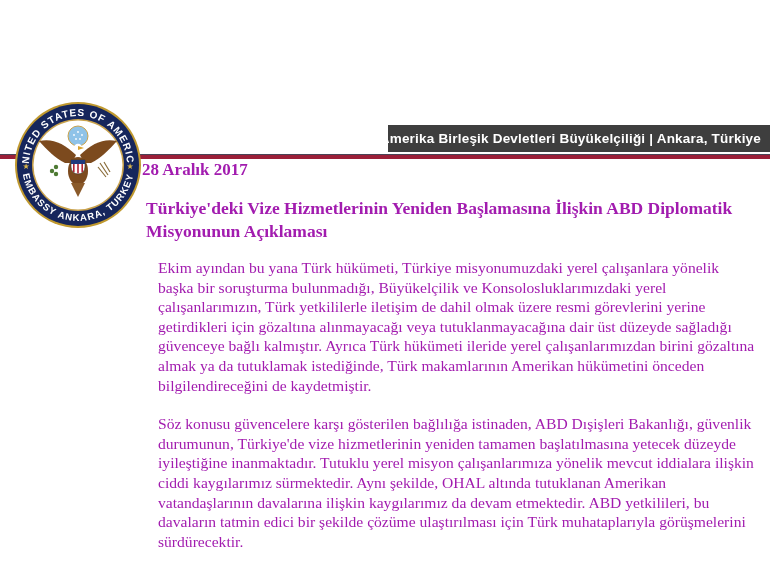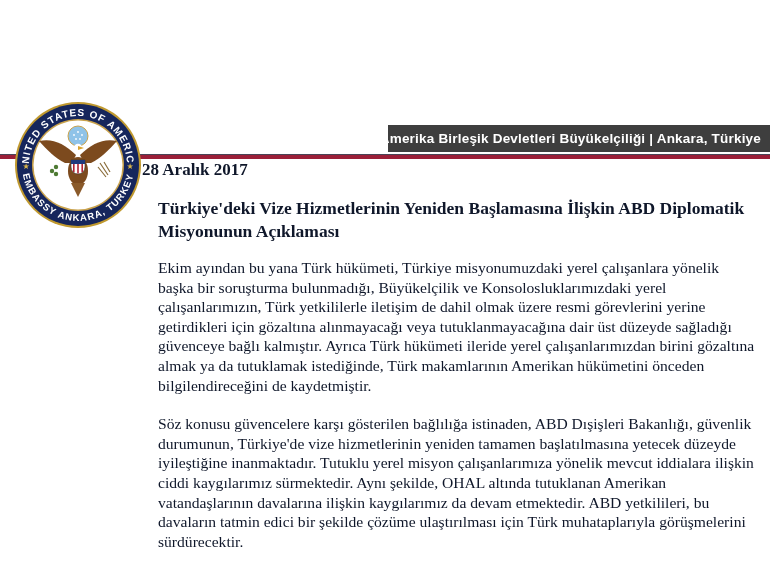--- a/index.html
+++ b/index.html
@@ -50,32 +50,32 @@
     top: 101px;
     width: 128px;
     height: 128px;
   }
   
   .content {
     position: absolute;
     left: 142px;
     top: 160px;
     width: 614px;
-    color: #0f172a;
+    color: #a21caf;
   }
   .doc-date {
     font-weight: bold;
     font-size: 17px;
     margin: 0 0 17px 0;
   }
   .doc-title {
     font-weight: bold;
     font-size: 17.5px;
     line-height: 23px;
-    margin: 0 0 15px 16px;
+    margin: 0 0 15px 4px;
   }
   .doc-paragraph {
     font-size: 15.6px;
     line-height: 19.6px;
     margin: 0 0 19px 16px;
     text-align: left;
   }
 </style>
 </head>
 <body>

